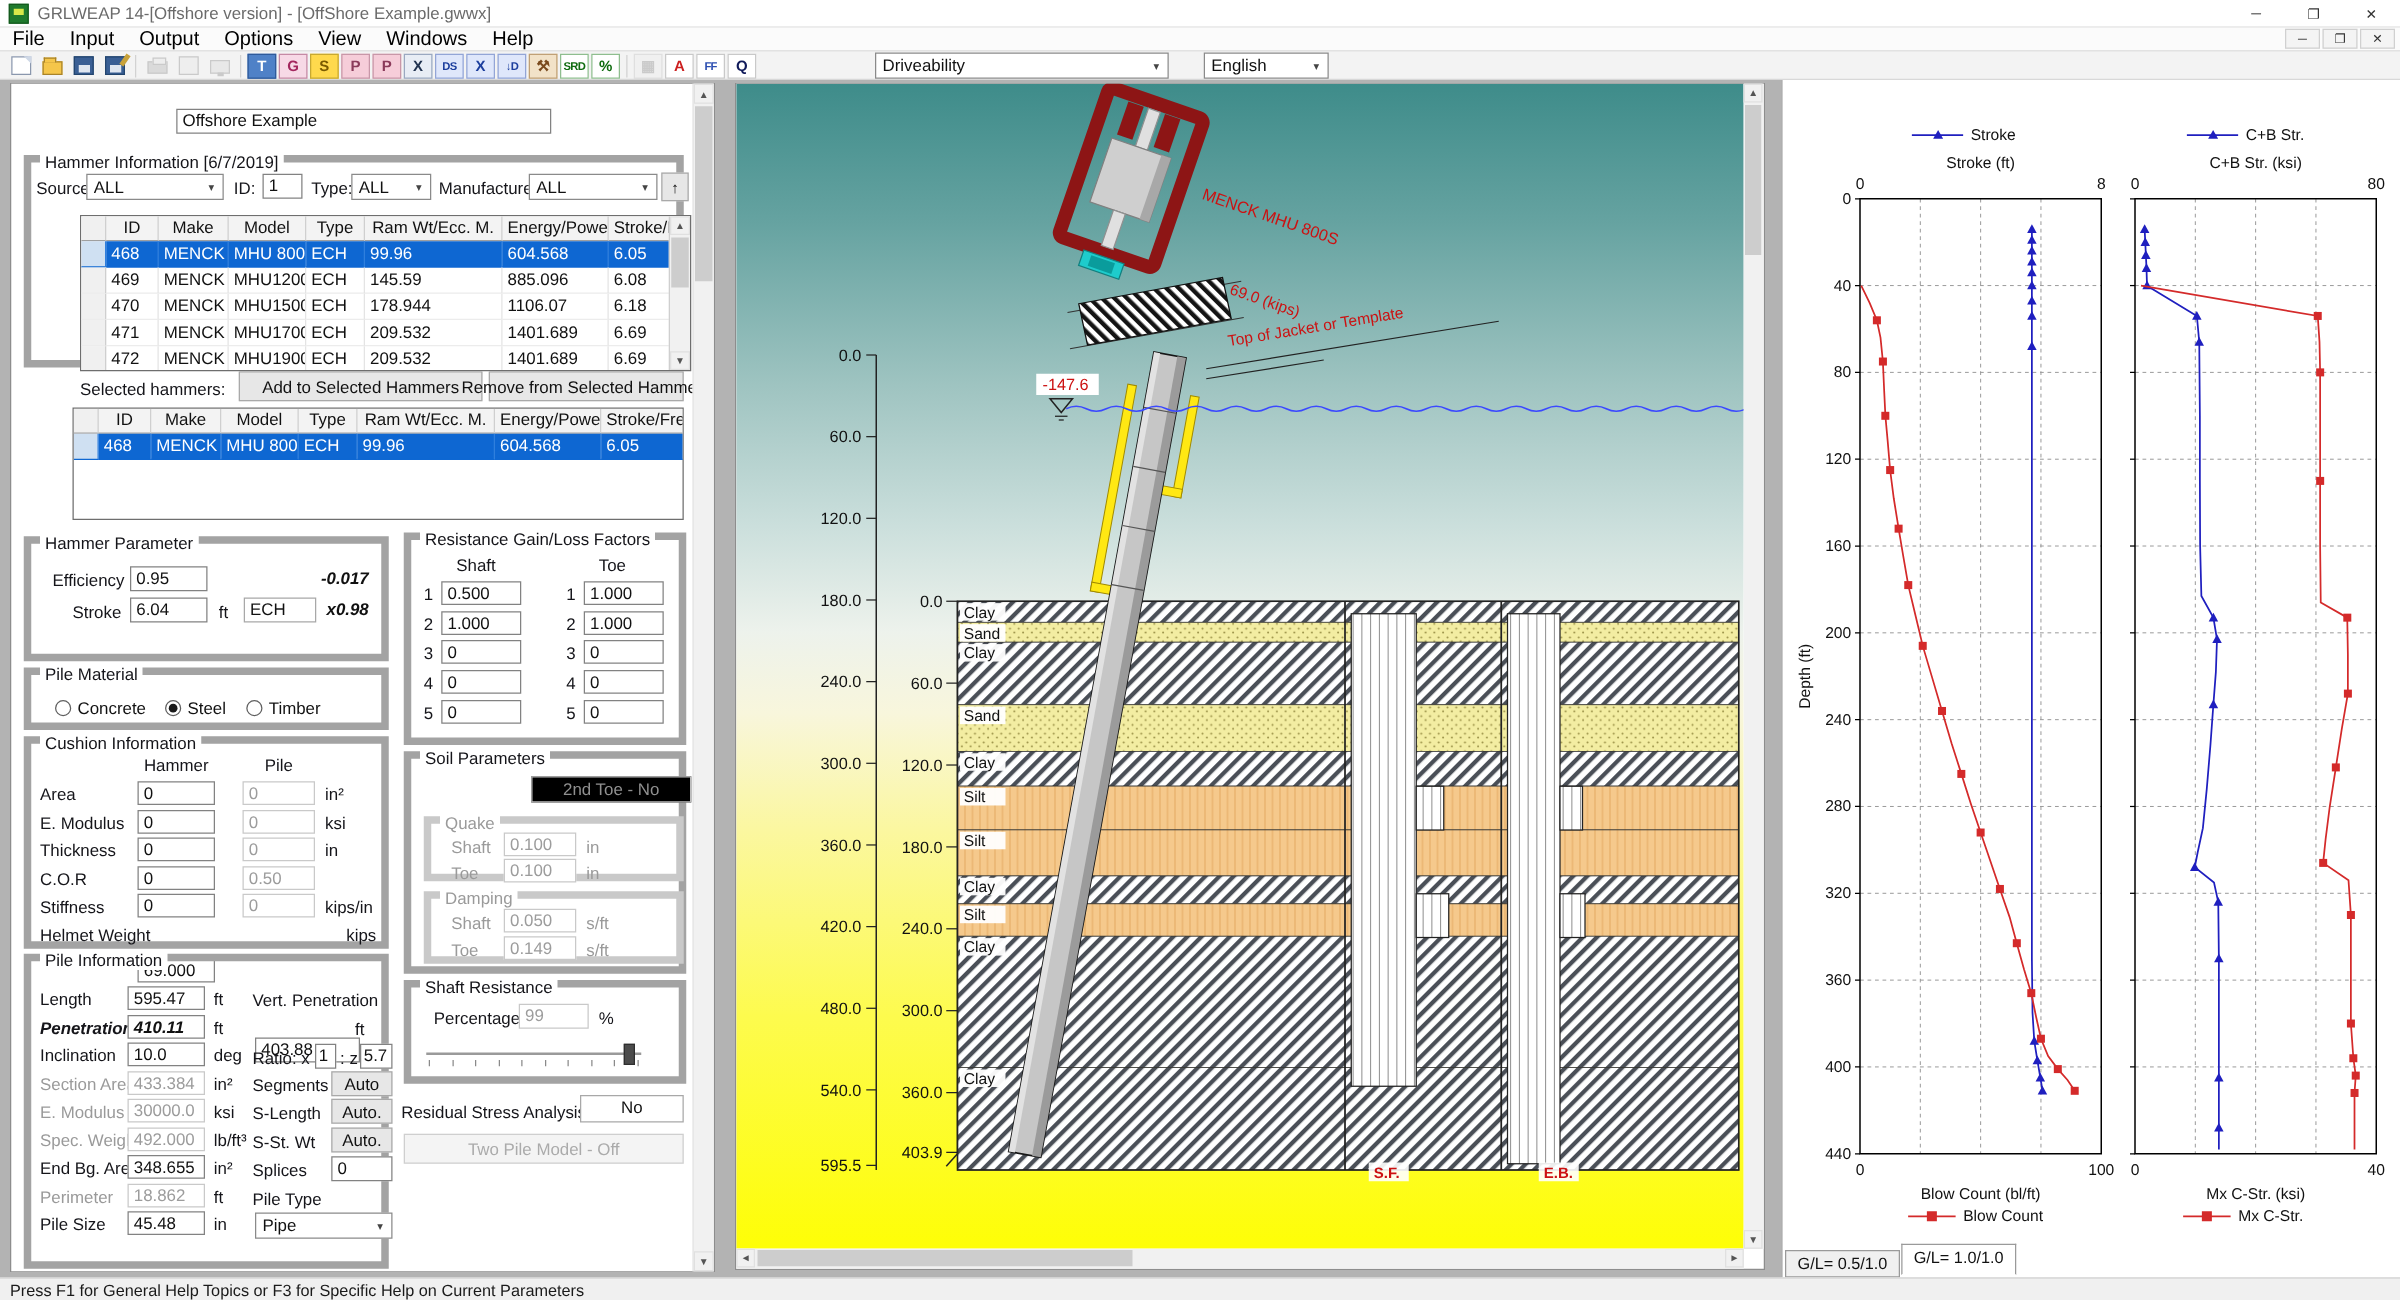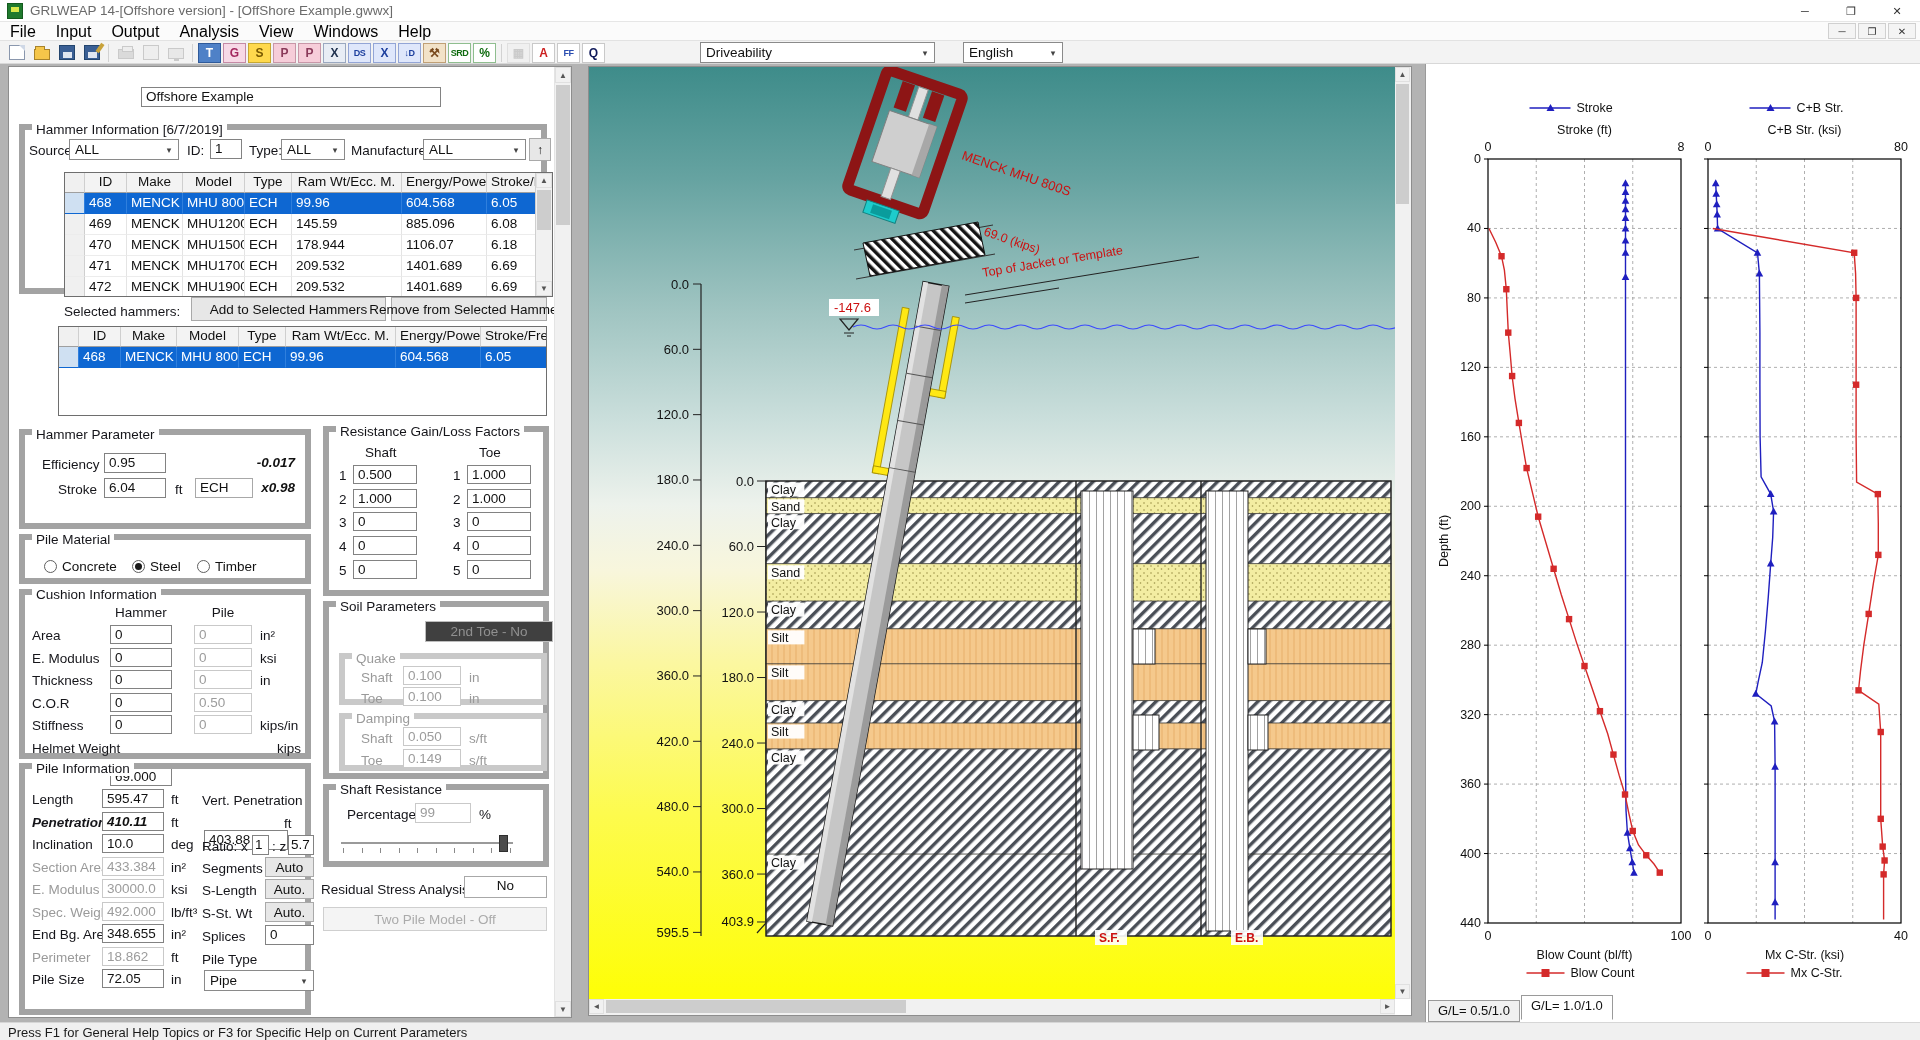--- a/index.html
+++ b/index.html
@@ -48,21 +48,21 @@
   .grp>.cap.dis{color:#9a9a9a;}
   .lbl{position:absolute;font-size:13.5px;white-space:nowrap;color:#15151a;}
   .lbl.dis{color:#9a9a9a;}
   .lbl.em{font-style:italic;font-weight:bold;}
   .note{position:absolute;font-size:13.5px;font-style:italic;font-weight:bold;color:#111;}
   .fld{position:absolute;height:20px;border:1px solid #828282;background:#fff;font-size:13.5px;padding:1px 4px;white-space:nowrap;overflow:hidden;}
   .fld.dis{border-color:#c9c9c9;color:#9c9c9c;}
   .fld.ro{border-color:#a8a8a8;}
   .fld.em{font-style:italic;font-weight:bold;}
   .btn{position:absolute;border:1px solid #a9a9a9;background:#e7e7e7;font-size:13.5px;display:flex;align-items:center;justify-content:center;white-space:nowrap;}
-  .btn.dis{background:#404040;color:#909090;border-color:#bdbdbd;}
+  .btn.dis{background:#000000;color:#909090;border-color:#bdbdbd;}
   .btn.ghost{background:#f4f4f4;color:#ababab;border-color:#cfcfcf;}
   .radio{position:absolute;display:flex;align-items:center;font-size:13.5px;}
   .radio .d{width:13px;height:13px;border:1px solid #5f5f5f;border-radius:50%;background:#fff;margin-right:5px;position:relative;}
   .radio.sel .d::after{content:"";position:absolute;left:2px;top:2px;width:7px;height:7px;border-radius:50%;background:#1a1a1a;}
   .tbl{position:absolute;border:1px solid #6e6e6e;background:#fff;overflow:hidden;}
   .tr{display:flex;height:21px;}
   .tr.th{height:20px;background:#f3f3f3;}
   .td{flex:none;padding:2px 4px 0;font-size:13.5px;border-right:1px solid #e4e4e4;border-bottom:1px solid #ececec;overflow:hidden;white-space:nowrap;}
   .tr.th .td{border-right:1px solid #cfcfcf;border-bottom:1px solid #9f9f9f;text-align:center;padding-top:1px;}
   .td.selcol{background:#f0f0f0;border-right:1px solid #cfcfcf;}
@@ -94,21 +94,21 @@
     <div class="app-icon"></div>
     <span class="title-text">GRLWEAP 14-[Offshore version]  - [OffShore Example.gwwx]</span>
     <div class="win-btns" id="win-btns">
         <div class="win-btn">─</div>
         <div class="win-btn">❐</div>
         <div class="win-btn">✕</div>
       </div>
   </div>
 
   <div class="menubar">
-    <span id="menu-items"><span class="menu-item">File</span><span class="menu-item">Input</span><span class="menu-item">Output</span><span class="menu-item">Analysis</span><span class="menu-item">View</span><span class="menu-item">Windows</span><span class="menu-item">Help</span></span>
+    <span id="menu-items"><span class="menu-item">File</span><span class="menu-item">Input</span><span class="menu-item">Output</span><span class="menu-item">Options</span><span class="menu-item">View</span><span class="menu-item">Windows</span><span class="menu-item">Help</span></span>
     <div class="mdi-btns" id="mdi-btns">
         <div class="mdi-btn">─</div>
         <div class="mdi-btn">❐</div>
         <div class="mdi-btn">✕</div>
       </div>
   </div>
 
   <div class="toolbar">
     <div class="tb-row" id="tb-icons">
         <div class="tbi">
@@ -362,21 +362,21 @@
           <span class="lbl dis" style="left: 7px; top: 135.5px;">Spec. Weight</span>
           <div class="fld dis" style="left: 77px; top: 132.5px; width: 62px; height: 19px;">492.000</div>
           <span class="lbl" style="left: 146px; top: 135.5px;">lb/ft³</span>
           <span class="lbl" style="left: 7px; top: 158px;">End Bg. Area</span>
           <div class="fld" style="left: 77px; top: 155px; width: 62px; height: 19px;">348.655</div>
           <span class="lbl" style="left: 146px; top: 158px;">in²</span>
           <span class="lbl dis" style="left: 7px; top: 180.5px;">Perimeter</span>
           <div class="fld dis" style="left: 77px; top: 177.5px; width: 62px; height: 19px;">18.862</div>
           <span class="lbl" style="left: 146px; top: 180.5px;">ft</span>
           <span class="lbl" style="left: 7px; top: 203px;">Pile Size</span>
-          <div class="fld" style="left: 77px; top: 200px; width: 62px; height: 19px;">72.05</div>
+          <div class="fld" style="left: 77px; top: 200px; width: 62px; height: 19px;">45.48</div>
           <span class="lbl" style="left: 146px; top: 203px;">in</span>
         </div>
       <span class="lbl" style="left:177px;top:24px;">Vert. Penetration</span>
       <div class="fld" style="left:179px;top:29px;width:84px;margin-top:32px;">403.88</div>
       <span class="lbl" style="left:259px;top:47px;">ft</span>
       <span class="lbl" style="left:177px;top:70px;">Ratio: x</span>
       <div class="fld" style="left:227px;top:66px;width:17px;padding:1px 2px;">1</div>
       <span class="lbl" style="left:247px;top:70px;">: z</span>
       <div class="fld" style="left:263px;top:66px;width:26px;padding:1px 2px;">5.7</div>
       <span class="lbl" style="left:177px;top:92px;">Segments</span>

